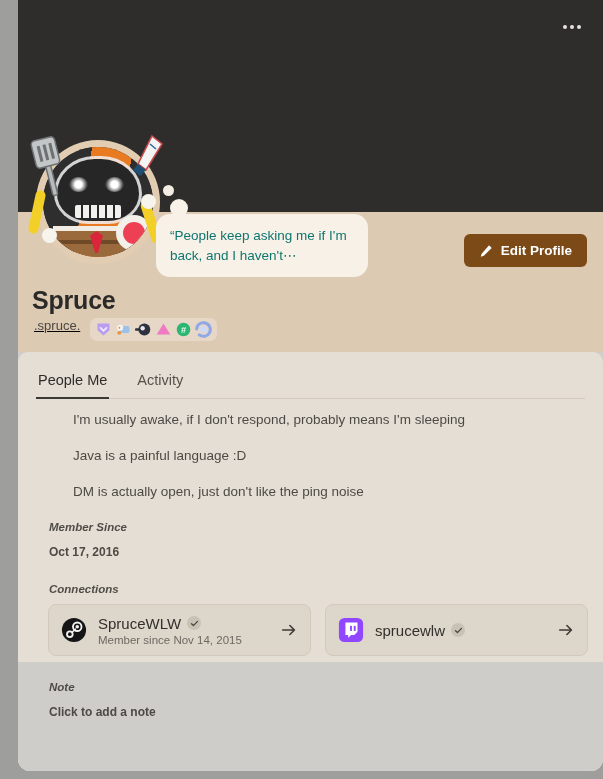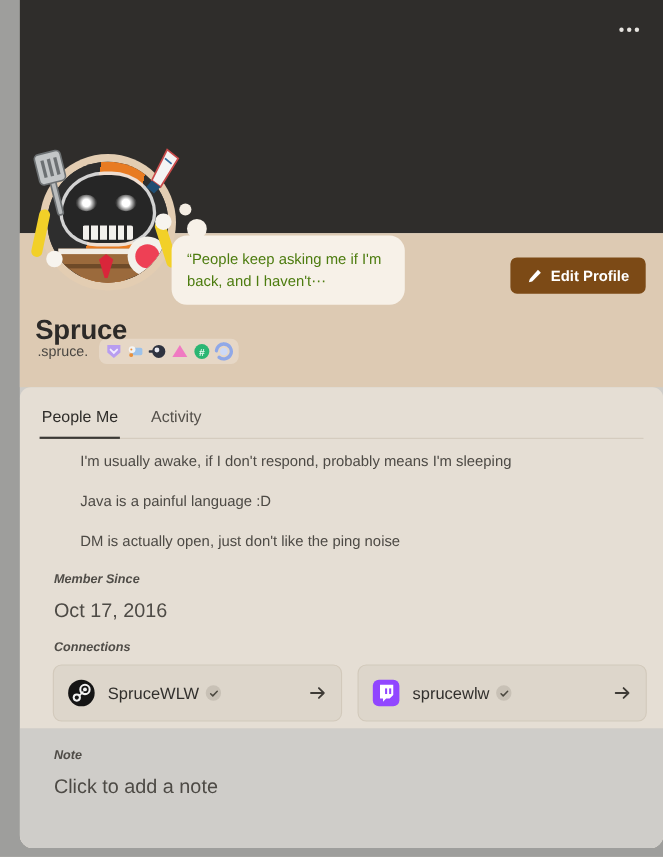--- a/index.html
+++ b/index.html
@@ -189,21 +189,21 @@
 
   
   #status-bubble {
     position: absolute;
     left: 138px;
     top: 214px;
     width: 184px;
     padding: 12px 14px;
     background: #f7f1e8;
     border-radius: 14px;
-    color: #4d7c0f;
+    color: #0f766e;
     font-size: 13.5px;
     line-height: 1.45;
   }
   #status-tail-big {
     position: absolute;
     left: 152px;
     top: 199px;
     width: 18px; height: 18px;
     border-radius: 50%;
     background: #f7f1e8;
@@ -243,24 +243,25 @@
     left: 14px;
     top: 286px;
     font-size: 25px;
     font-weight: bold;
     color: #2c2a28;
     letter-spacing: -0.2px;
   }
   #handle-row {
     position: absolute;
     left: 16px;
-    top: 308px;
-    display: flex;
-    align-items: center;
+    top: 318px;
+    display: flex;
+    align-items: flex-start;
     gap: 10px;
+    text-decoration: underline;
   }
   #handle {
     font-size: 13px;
     color: #4a4742;
   }
   #badges {
     display: flex;
     align-items: center;
     gap: 3px;
     background: rgba(255,255,255,0.26);
@@ -329,22 +330,23 @@
     position: absolute;
     left: 31px;
     font-size: 11.5px;
     font-weight: bold;
     color: #4f4c47;
     font-style: italic;
   }
   .section-value {
     position: absolute;
     left: 31px;
-    font-size: 18px;
+    font-size: 12px;
     color: #4d4a45;
+    font-weight: bold;
   }
   #member-since-label { top: 521px; }
   #member-since-value { top: 545px; }
   #connections-label { top: 583px; }
   #note-label { top: 681px; }
   #note-value { top: 705px; cursor: pointer; }
 
   
   .conn-card {
     position: absolute;
@@ -509,20 +511,21 @@
     </svg>
     <div class="conn-body">
       <div class="conn-name-row">
         <span class="conn-name">SpruceWLW</span>
         <span class="verified">
           <svg width="9" height="9" viewBox="0 0 12 12">
               <path d="M2 6.2 L4.6 8.8 L10 3.2" stroke="#4b4840" stroke-width="1.8" fill="none" stroke-linecap="round" stroke-linejoin="round"></path>
             </svg>
         </span>
       </div>
+      <div class="conn-sub">Member since Nov 14, 2015</div>
     </div>
     <svg class="conn-arrow" width="18" height="18" viewBox="0 0 20 20">
       <path d="M3 10 H16 M11 5 L16 10 L11 15" stroke="#3e3b36" stroke-width="1.8" fill="none" stroke-linecap="round" stroke-linejoin="round"></path>
     </svg>
   </div>
 
   <div class="conn-card" id="conn-twitch">
     <svg class="conn-icon" viewBox="0 0 28 28">
       <rect x="1" y="1" width="26" height="26" rx="6" fill="#9146ff"></rect>
       <path d="M8 6 H21 V16 L17.5 19.5 H14 L11 22.5 V19.5 H8 Z" fill="#ffffff"></path>

